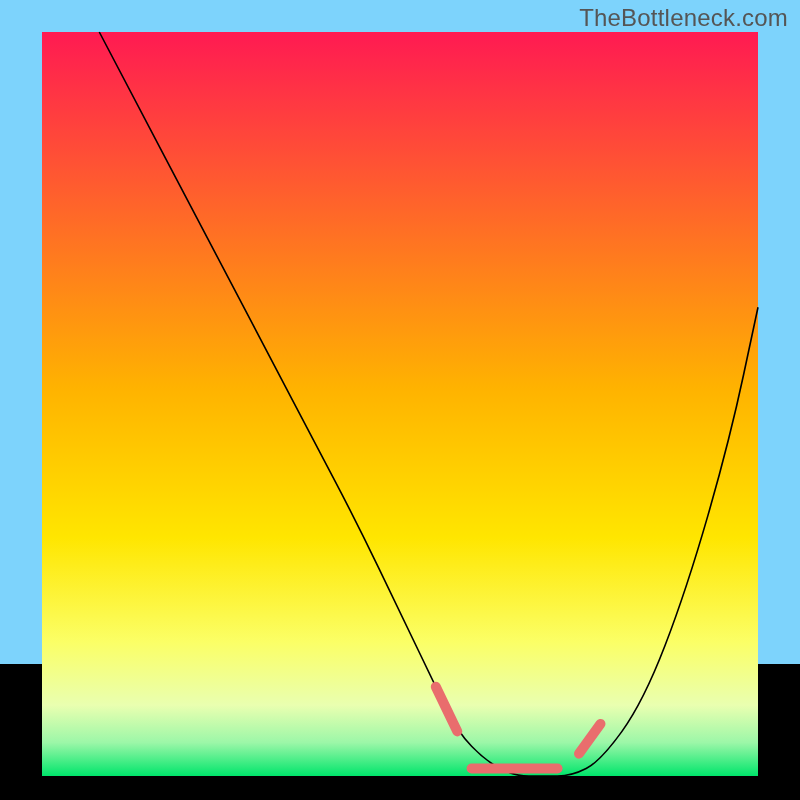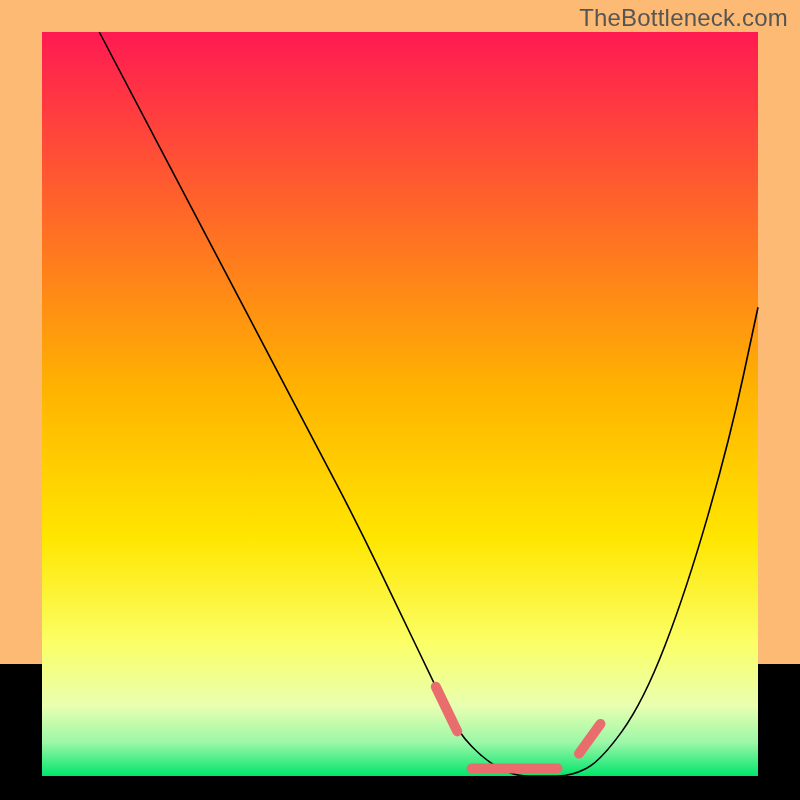--- a/index.html
+++ b/index.html
@@ -8,21 +8,21 @@
     width: 800px;
     height: 800px;
     background: #000;
     overflow: hidden;
     font-family: Arial, Helvetica, sans-serif;
   }
   .frame {
     position: relative;
     width: 800px;
     height: 664px;
-    background: #fdba74;
+    background: #7dd3fc;
   }
   .watermark {
     position: absolute;
     top: 4px;
     right: 12px;
     font-size: 24px;
     font-weight: 500;
     color: #555;
     letter-spacing: 0.2px;
     z-index: 10;

